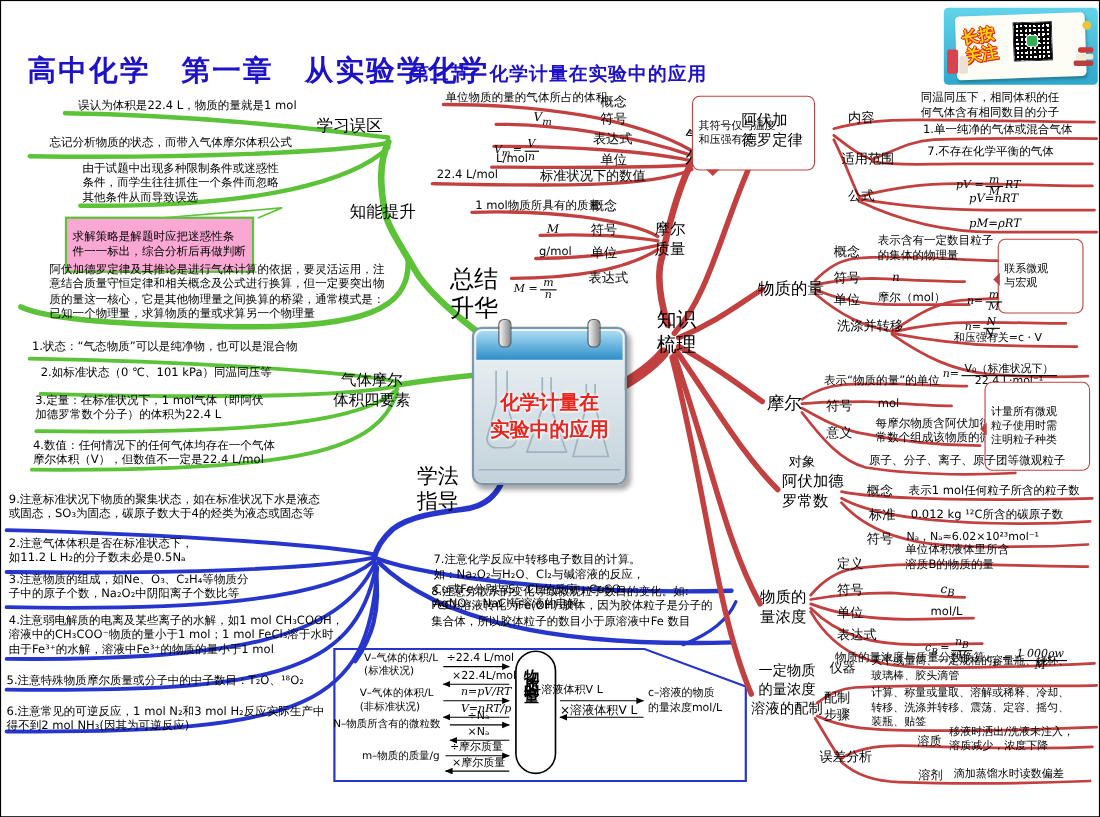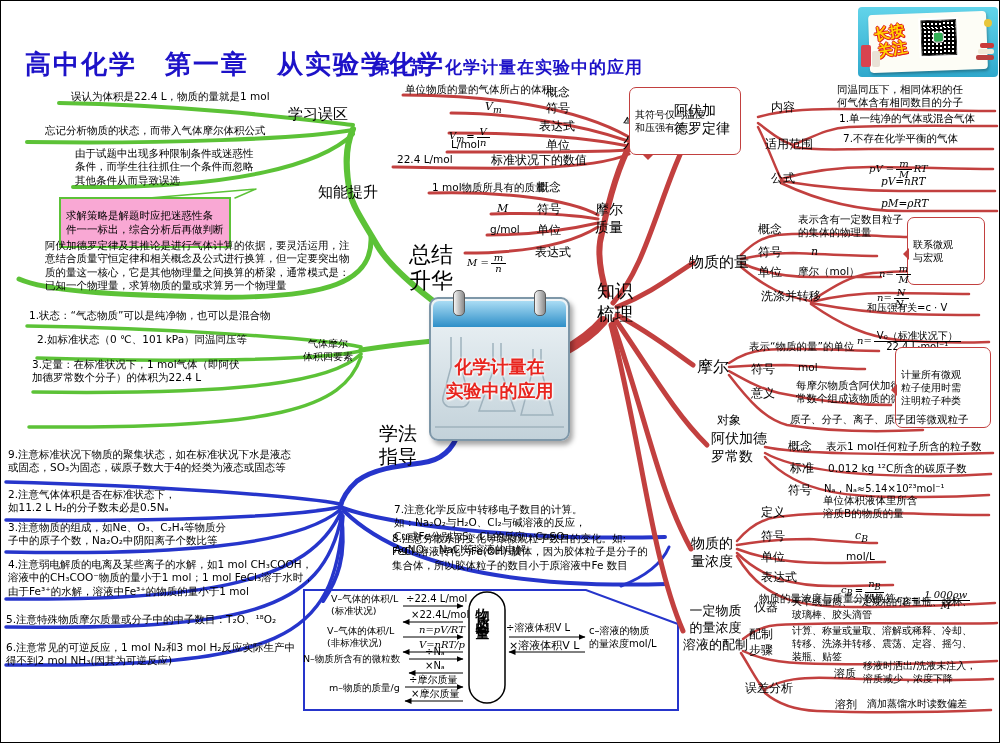--- a/index.html
+++ b/index.html
@@ -174,21 +174,23 @@
 <div class="t" style="left:317px;top:182px;font-size:15px">知能提升</div>
 <div class="gbox" style="left:58px;top:196px">求解策略是解题时应把迷惑性条
 件一一标出，综合分析后再做判断</div>
 <div class="t" style="left:44px;top:238px;width:314px">阿伏加德罗定律及其推论是进行气体计算的依据，要灵活运用，注意结合质量守恒定律和相关概念及公式进行换算，但一定要突出物质的量这一核心，它是其他物理量之间换算的桥梁，通常模式是：已知一个物理量，求算物质的量或求算另一个物理量</div>
 <div class="t c" style="left:408px;top:241px;font-size:22px;line-height:1.2">总结
 升华</div>
 <div class="t" style="left:28px;top:308px">1.状态：“气态物质”可以是纯净物，也可以是混合物</div>
 <div class="t" style="left:36px;top:332px">2.如标准状态（0 ℃、101 kPa）同温同压等</div>
 <div class="t" style="left:31px;top:357px">3.定量：在标准状况下，1 mol气体（即阿伏
 加德罗常数个分子）的体积为22.4 L</div>
-<div class="t c" style="left:302px;top:337px;font-size:10px">气体摩尔
+<div class="t" style="left:29px;top:398px">4.数值：任何情况下的任何气体均存在一个气体
+摩尔体积（V），但数值不一定是22.4 L/mol</div>
+<div class="t c" style="left:302px;top:337px;font-size:14px">气体摩尔
 体积四要素</div>
 <div class="t c" style="left:378px;top:421px;font-size:19px;line-height:1.2">学法
 指导</div>
 
 <div class="t" style="left:7px;top:447px">9.注意标准状况下物质的聚集状态，如在标准状况下水是液态
 或固态，SO₃为固态，碳原子数大于4的烃类为液态或固态等</div>
 <div class="t" style="left:7px;top:487px">2.注意气体体积是否在标准状态下，
 如11.2 L H₂的分子数未必是0.5Nₐ</div>
 <div class="t" style="left:7px;top:520px">3.注意物质的组成，如Ne、O₃、C₂H₄等物质分
 子中的原子个数，Na₂O₂中阴阳离子个数比等</div>
@@ -214,21 +216,21 @@
 (非标准状况)</div>
 <div class="t fm" style="left:418px;top:623px;font-size:10px">n=pV/RT</div>
 <div class="t fm" style="left:418px;top:638px;font-size:10px">V=nRT/p</div>
 <div class="t" style="left:302px;top:652px;font-size:9.5px">N–物质所含有的微粒数</div>
 <div class="t" style="left:424px;top:645px;font-size:10px">÷Nₐ</div>
 <div class="t" style="left:424px;top:659px;font-size:10px">×Nₐ</div>
 <div class="t" style="left:328px;top:681px;font-size:9.5px">m–物质的质量/g</div>
 <div class="t" style="left:408px;top:673px;font-size:10px">÷摩尔质量</div>
 <div class="t" style="left:410px;top:687px;font-size:10px">×摩尔质量</div>
 <div class="t" style="left:472px;top:596px;height:104px;writing-mode:vertical-rl;text-orientation:upright;font-size:14px;font-weight:bold;letter-spacing:6px">物质的量</div>
-<div class="t" style="left:505px;top:621px;font-size:10px">÷溶液体积V L</div>
+<div class="t" style="left:483px;top:621px;font-size:10px">÷溶液体积V L</div>
 <div class="t" style="left:508px;top:638px;font-size:11px">×溶液体积V L</div>
 <div class="t" style="left:588px;top:624px;font-size:10px">c–溶液的物质
 的量浓度mol/L</div>
 
 <div class="ccard">
   <div class="ccard-head"></div>
   <div class="clip" style="left:22px"></div>
   <div class="clip" style="right:22px"></div>
   <svg width="133" height="106" style="position:absolute;left:2px;top:30px">
     <g stroke="#9fb2bd" fill="none" stroke-width="1.5">
@@ -325,21 +327,21 @@
 <div class="t" style="left:716px;top:412px;font-size:12px">对象</div>
 <div class="t" style="left:789px;top:412px">原子、分子、离子、原子团等微观粒子</div>
 
 <div class="t" style="left:710px;top:429px;font-size:14px;line-height:1.25">阿伏加德
 罗常数</div>
 <div class="t" style="left:787px;top:438px;font-size:12px">概念</div>
 <div class="t" style="left:825px;top:439px">表示1 mol任何粒子所含的粒子数</div>
 <div class="t" style="left:789px;top:460px;font-size:12px">标准</div>
 <div class="t" style="left:827px;top:461px">0.012 kg ¹²C所含的碳原子数</div>
 <div class="t" style="left:787px;top:482px;font-size:12px">符号</div>
-<div class="t" style="left:823px;top:482px;font-size:10px">Nₐ，Nₐ≈5.14×10²³mol⁻¹</div>
+<div class="t" style="left:823px;top:482px;font-size:10px">Nₐ，Nₐ≈6.02×10²³mol⁻¹</div>
 
 <div class="t c" style="left:690px;top:534px;font-size:14px;line-height:1.25">物质的
 量浓度</div>
 <div class="t" style="left:760px;top:504px;font-size:12px">定义</div>
 <div class="t" style="left:822px;top:493px">单位体积液体里所含
 溶质B的物质的量</div>
 <div class="t" style="left:760px;top:528px;font-size:12px">符号</div>
 <div class="t fm" style="left:854px;top:528px;font-size:11px"><span>c</span><sub>B</sub></div>
 <div class="t" style="left:760px;top:549px;font-size:12px">单位</div>
 <div class="t" style="left:845px;top:549px">mol/L</div>

